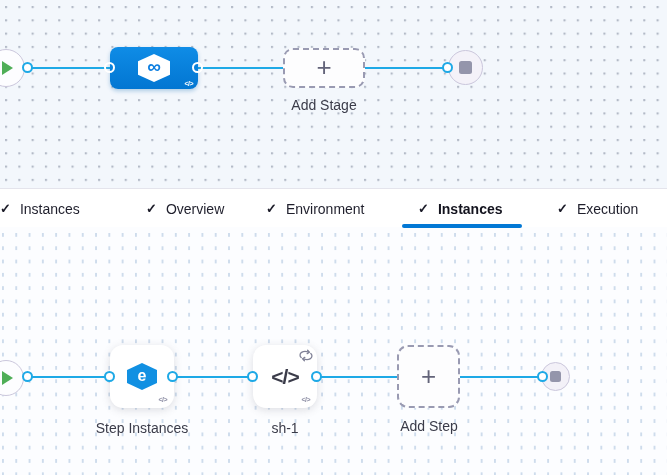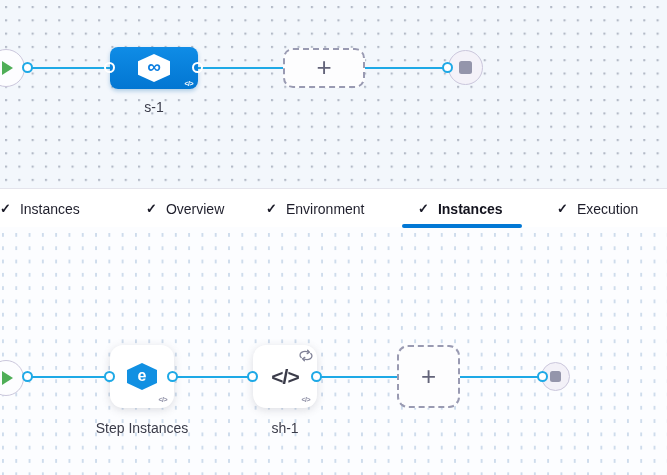--- a/index.html
+++ b/index.html
@@ -99,25 +99,25 @@
   <div class="round-node" style="left:-13px;top:49px;width:38px;height:38px;">
     <div class="play" style="left:14px;top:11px;"></div>
   </div>
 
   <div class="stage-node">
     <div class="hexagon">
       <span class="inf">∞</span>
     </div>
     <span class="badge white">&lt;/&gt;</span>
   </div>
-  <div class="node-label" style="left:110px;width:88px;top:99px;">s-1</div>
 
   <div class="add-box" style="left:283px;top:48px;width:82px;height:40px;border-radius:10px;">
     <span class="plus">+</span>
   </div>
+  <div class="node-label" style="left:283px;width:82px;top:97px;">Add Stage</div>
 
   <div class="round-node" style="left:448px;top:50px;width:35px;height:35px;background:#f4f2f9;">
     <div class="stopsq" style="left:10px;top:10px;width:13px;height:13px;"></div>
   </div>
 
   <div class="port" style="left:22px;top:62px;"></div>
   <div class="port on-node" style="left:104px;top:62px;"></div>
   <div class="port on-node" style="left:192px;top:62px;"></div>
   <div class="port" style="left:442px;top:62px;"></div>
 </div>
@@ -170,20 +170,21 @@
       <path d="M12.8 4.4 C14.4 5.8 14.4 8.4 12.4 9.6 C10.8 10.6 7.8 10.7 5.4 9.9" fill="none" stroke="#7f8096" stroke-width="1.3" stroke-linecap="round"></path>
       <path d="M6.4 11.8 L4.6 9.8 L6.8 8.4" fill="none" stroke="#7f8096" stroke-width="1.3" stroke-linecap="round" stroke-linejoin="round"></path>
     </svg>
     <span class="badge gray">&lt;/&gt;</span>
   </div>
   <div class="node-label" style="left:253px;width:64px;top:193px;text-align:center;">sh-1</div>
 
   <div class="add-box" style="left:397px;top:118px;width:63px;height:63px;border-radius:11px;">
     <span class="plus">+</span>
   </div>
+  <div class="node-label" style="left:377px;width:104px;top:191px;">Add Step</div>
 
   <div class="round-node" style="left:541px;top:135px;width:29px;height:29px;background:#f3f1f8;">
     <div class="stopsq" style="left:8px;top:8px;width:11px;height:11px;"></div>
   </div>
 
   <div class="port" style="left:22px;top:144px;"></div>
   <div class="port" style="left:104px;top:144px;"></div>
   <div class="port" style="left:167px;top:144px;"></div>
   <div class="port" style="left:247px;top:144px;"></div>
   <div class="port" style="left:311px;top:144px;"></div>

